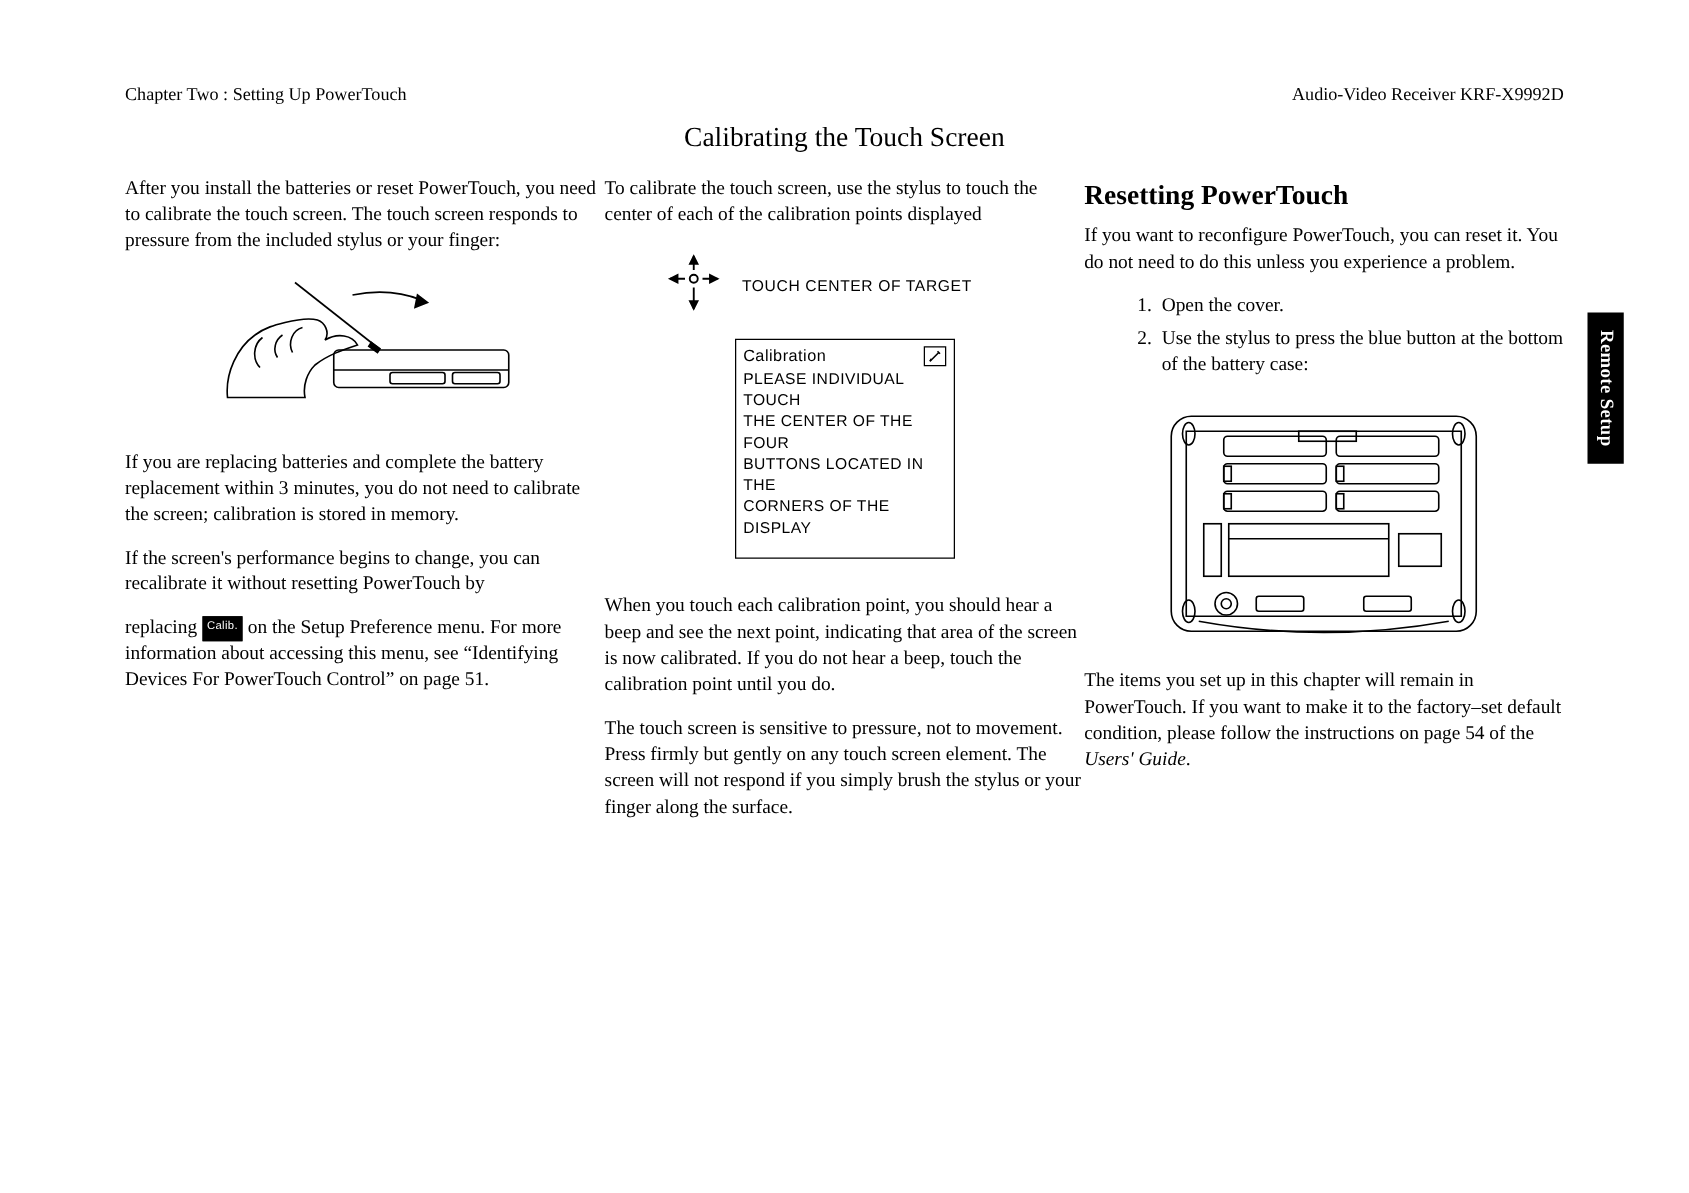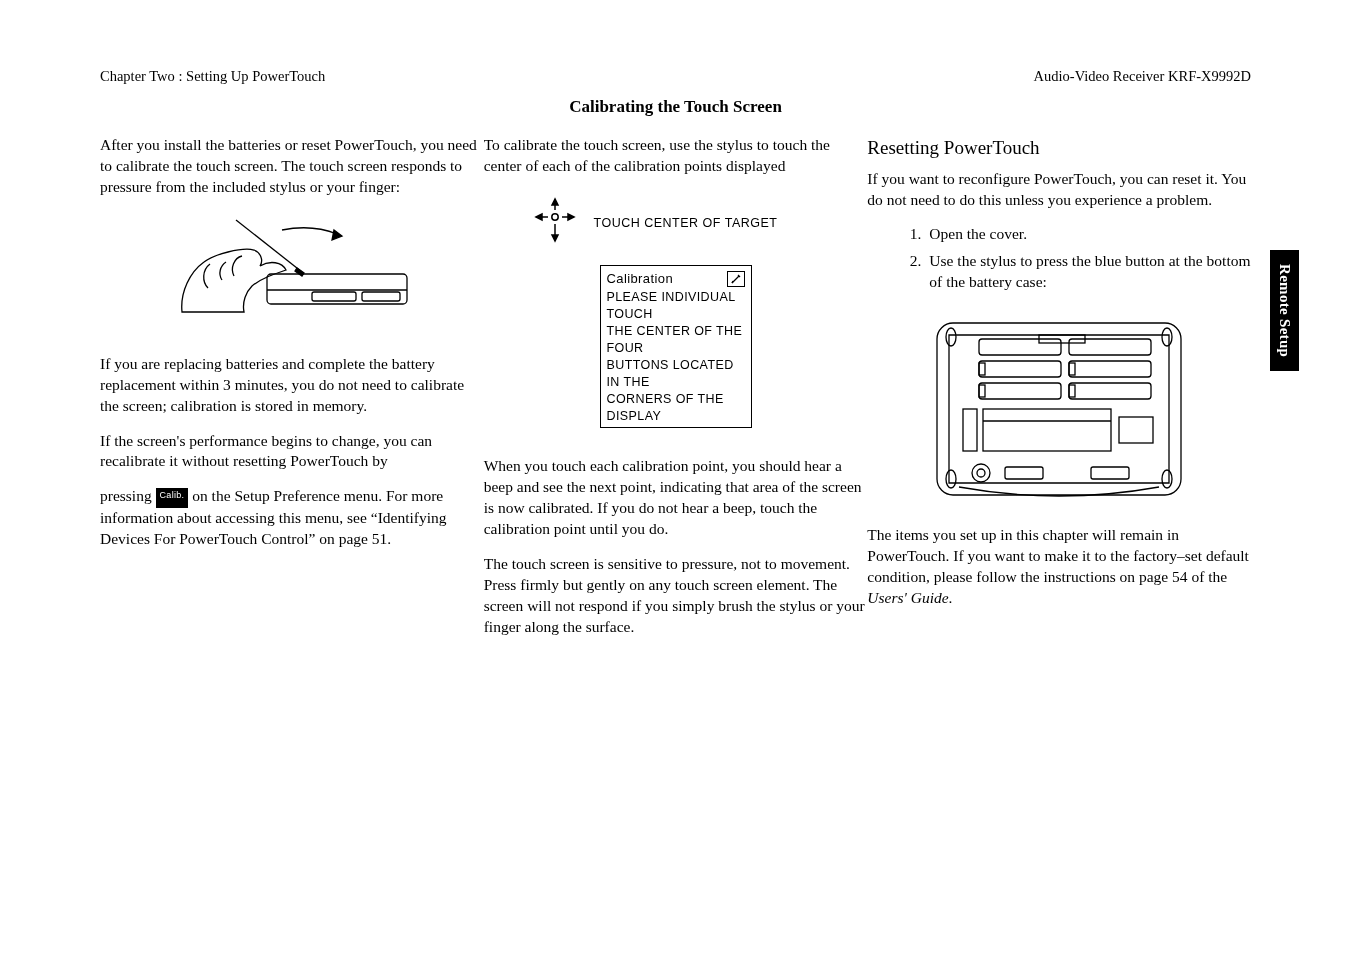--- a/index.html
+++ b/index.html
@@ -18,38 +18,38 @@
     position: relative;
   }
   .headerrow {
     display: flex;
     justify-content: space-between;
     font-size: 14.5px;
     margin-bottom: 18px;
   }
   .title {
     text-align: center;
-    font-weight: bold;
-    font-size: 17px;
+    font-weight: normal;
+    font-size: 22px;
     font-family: "Palatino Linotype", "Book Antiqua", Palatino, Georgia, serif;
     margin-top: -6px;
     margin-bottom: 18px;
   }
   .cols {
     display: flex;
   }
   .col {
     flex: 1;
     font-size: 15.5px;
     line-height: 1.35;
   }
   .col p { margin-bottom: 14px; }
   .col h3 {
-    font-size: 19px;
-    font-weight: normal;
+    font-size: 22px;
+    font-weight: bold;
     margin-bottom: 8px;
     font-family: "Palatino Linotype", "Book Antiqua", Palatino, Georgia, serif;
   }
   .col ol { margin-left: 18px; margin-bottom: 12px; }
   .col ol li { margin-bottom: 6px; padding-left: 4px; margin-left: 40px; }
   .fig-hand {
     margin: 14px auto 22px auto;
     display: block;
   }
   .calib-button {
@@ -86,22 +86,22 @@
     font-family: "Arial Narrow", Arial, sans-serif;
     font-size: 12.5px;
     letter-spacing: 0.5px;
     margin-left: 6px;
   }
   .screen-box {
     border: 1.4px solid #000;
     font-family: "Arial Narrow", Arial, sans-serif;
     font-size: 12.5px;
     line-height: 1.35;
-    padding: 4px 6px 3px 6px;
-    width: 152px;
+    padding: 4px 6px 16px 6px;
+    width: 176px;
     letter-spacing: 0.4px;
   }
   .screen-title-row {
     display: flex;
     justify-content: space-between;
     align-items: center;
     margin-bottom: 2px;
   }
   .screen-title {
     font-family: "Arial Narrow", Arial, sans-serif;
@@ -167,21 +167,21 @@
           <path d="M20 100 C18 80 28 60 42 50 C50 44 58 42 66 40 C74 38 85 36 92 38 C98 40 102 48 98 54 C108 48 120 50 124 58 C112 62 100 66 90 74 C84 80 80 90 82 100 Z"></path>
           <path d="M60 68 C56 62 58 54 64 50"></path>
           <path d="M72 64 C68 56 72 46 80 44"></path>
           <path d="M46 76 C40 70 40 58 48 52"></path>
         </g>
       </svg>
 
       <p>If you are replacing batteries and complete the battery replacement within 3 minutes, you do not need to calibrate the screen; calibration is stored in memory.</p>
       <p>If the screen's performance begins to change, you can recalibrate it without resetting PowerTouch by</p>
       <p>
-        <span>pressing </span><span class="calib-button">Calib.</span><span> on the Setup Preference menu. For more information about accessing this menu, see “Identifying Devices For PowerTouch Control” on page 51.</span>
+        <span>replacing </span><span class="calib-button">Calib.</span><span> on the Setup Preference menu. For more information about accessing this menu, see “Identifying Devices For PowerTouch Control” on page 51.</span>
       </p>
     </div>
 
     <div class="col">
       <p>To calibrate the touch screen, use the stylus to touch the center of each of the calibration points displayed</p>
 
       <div class="fig-calib-wrap">
         <div class="target-row">
           <svg width="54" height="54" viewBox="0 0 54 54">
             <g stroke="#000" stroke-width="1.5" fill="none">

